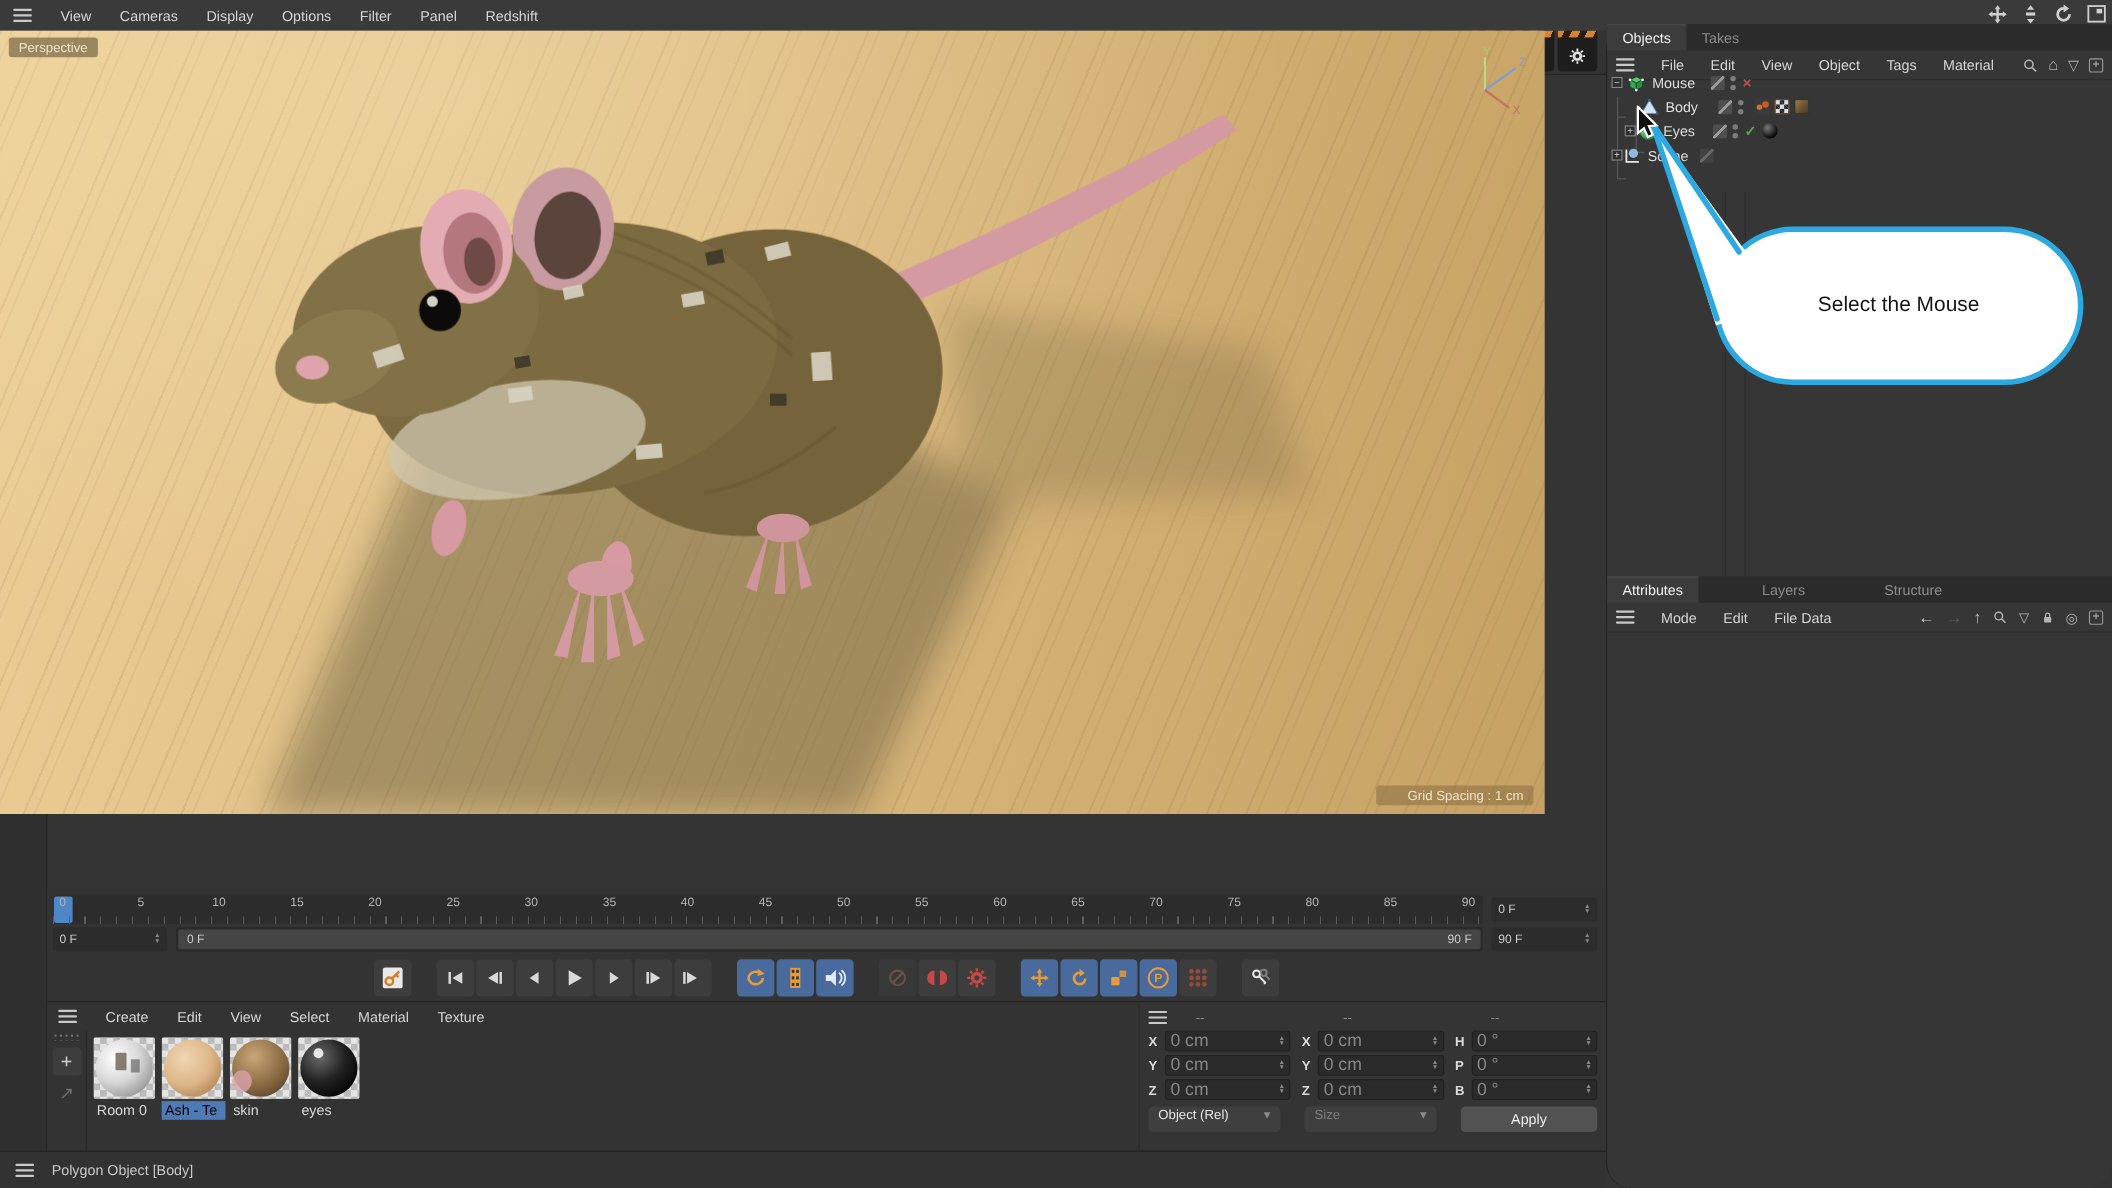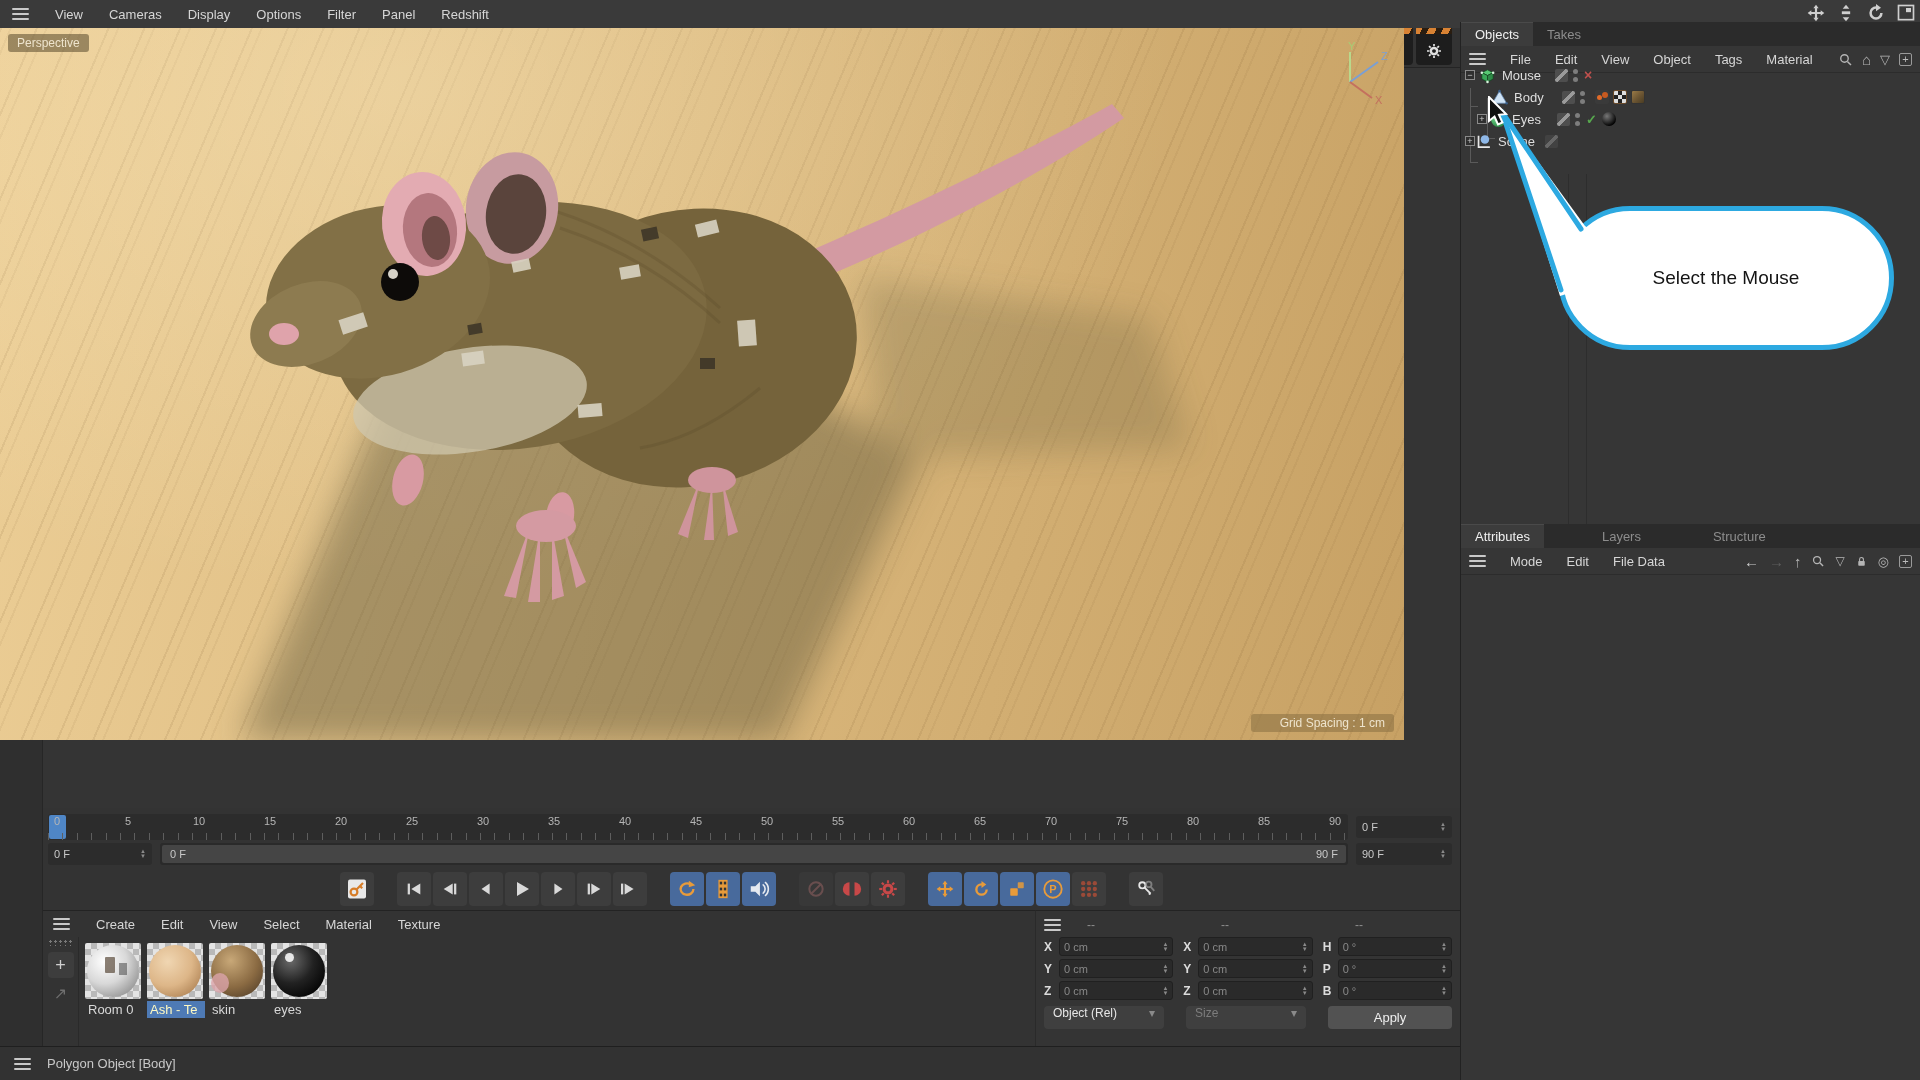--- a/index.html
+++ b/index.html
@@ -71,39 +71,39 @@
   
   #materials { left:43px; top:910px; width:992px; height:136px; background:#333333; border-top:1px solid #232323; }
   #mat-menu { position:absolute; left:0; top:0; width:100%; height:26px; display:flex; align-items:center; gap:26px; padding-left:10px; }
   #mat-rail { position:absolute; left:0; top:26px; width:36px; height:110px; border-right:1px solid #2a2a2a; display:flex; flex-direction:column; align-items:center; gap:6px; padding-top:2px; }
   .mat-item { position:absolute; top:32px; width:58px; }
   .thumb { width:56px; height:56px; border-radius:2px; position:relative; overflow:hidden;
     background-image:linear-gradient(45deg,#b9b9b9 25%,transparent 25%,transparent 75%,#b9b9b9 75%),linear-gradient(45deg,#b9b9b9 25%,#e4e4e4 25%,#e4e4e4 75%,#b9b9b9 75%);
     background-size:12px 12px; background-position:0 0,6px 6px; }
   .ball { position:absolute; left:2px; top:2px; width:52px; height:52px; border-radius:50%; }
   .mat-label { margin-top:2px; font-size:13px; color:#d8d8d8; padding:1px 3px; white-space:nowrap; overflow:hidden; max-width:58px; }
-  .mat-label.sel { background:#4e7ab5; color:#fef9c3; }
+  .mat-label.sel { background:#4e7ab5; color:#000000; }
 
   
   #coords { left:1035px; top:910px; width:425px; height:136px; background:#343434; border-top:1px solid #232323; border-left:1px solid #2a2a2a; padding:4px 8px; }
   .co-head { display:flex; align-items:center; height:20px; gap:8px; color:#8f8f8f; font-size:12px; }
   .co-head span:nth-child(2){ margin-left:18px; } 
   .co-grid { display:flex; gap:10px; margin-top:2px; }
   .co-col { display:flex; flex-direction:column; gap:3px; width:132px; }
   .cfield { display:flex; align-items:center; gap:5px; }
   .clabel { width:10px; color:#dcdcdc; font-size:12px; font-weight:bold; }
   .cbox { flex:1; height:19px; background:#2a2a2a; border:1px solid #202020; border-radius:3px; display:flex; align-items:center; justify-content:space-between; padding:0 4px; }
-  .cval { color:#888; font-size:11px; }
+  .cval { color:#888; font-size:16px; }
   .co-bottom { display:flex; gap:22px; margin-top:6px; }
   .cdd { height:23px; border-radius:4px; background:#3f3f3f; color:#e6e6e6; font-size:12px; display:flex; justify-content:space-between; padding:0 9px; width:120px; }
   .cdd.dis { color:#7d7d7d; }
   .capply { width:124px; height:23px; border-radius:4px; background:#525252; color:#eee; font-size:13px; display:flex; align-items:center; justify-content:center; }
 
   
-  #rpanel { left:1460px; top:22px; width:460px; height:1058px; background:#363636; border-left:1px solid #222; }
+  #rpanel { left:1460px; top:22px; width:460px; height:1058px; background:#363636; border-left:1px solid #222;border-radius:23px; }
   .tabs { display:flex; height:24px; background:#2b2b2b; align-items:stretch; }
   .tab { padding:0 14px; display:flex; align-items:center; font-size:13px; color:#8d8d8d; }
   .tab.active { background:#3c3c3c; color:#f0f0f0; border-top:1px solid #4a4a4a; }
   .pmenu { height:27px; display:flex; align-items:center; gap:24px; padding-left:8px; border-bottom:1px solid #2c2c2c; position:relative; }
   .pmenu .right { position:absolute; right:8px; display:flex; gap:9px; align-items:center; }
   .plusbox { width:13px; height:13px; border:1px solid #9a9a9a; border-radius:2px; color:#bbb; font-size:11px; line-height:11px; text-align:center; }
   .om-row { position:absolute; height:22px; display:flex; align-items:center; color:#dedede; font-size:13px; }
   .xbox { width:10px; height:10px; border:1px solid #8a8a8a; background:#2f2f2f; color:#cfcfcf; font-size:9px; line-height:8px; text-align:center; }
   .slashbox { width:13px; height:13px; background:#4e4e4e; border-radius:2px;
     background-image:linear-gradient(135deg, transparent 42%, #9a9a9a 42% 58%, transparent 58%); }

